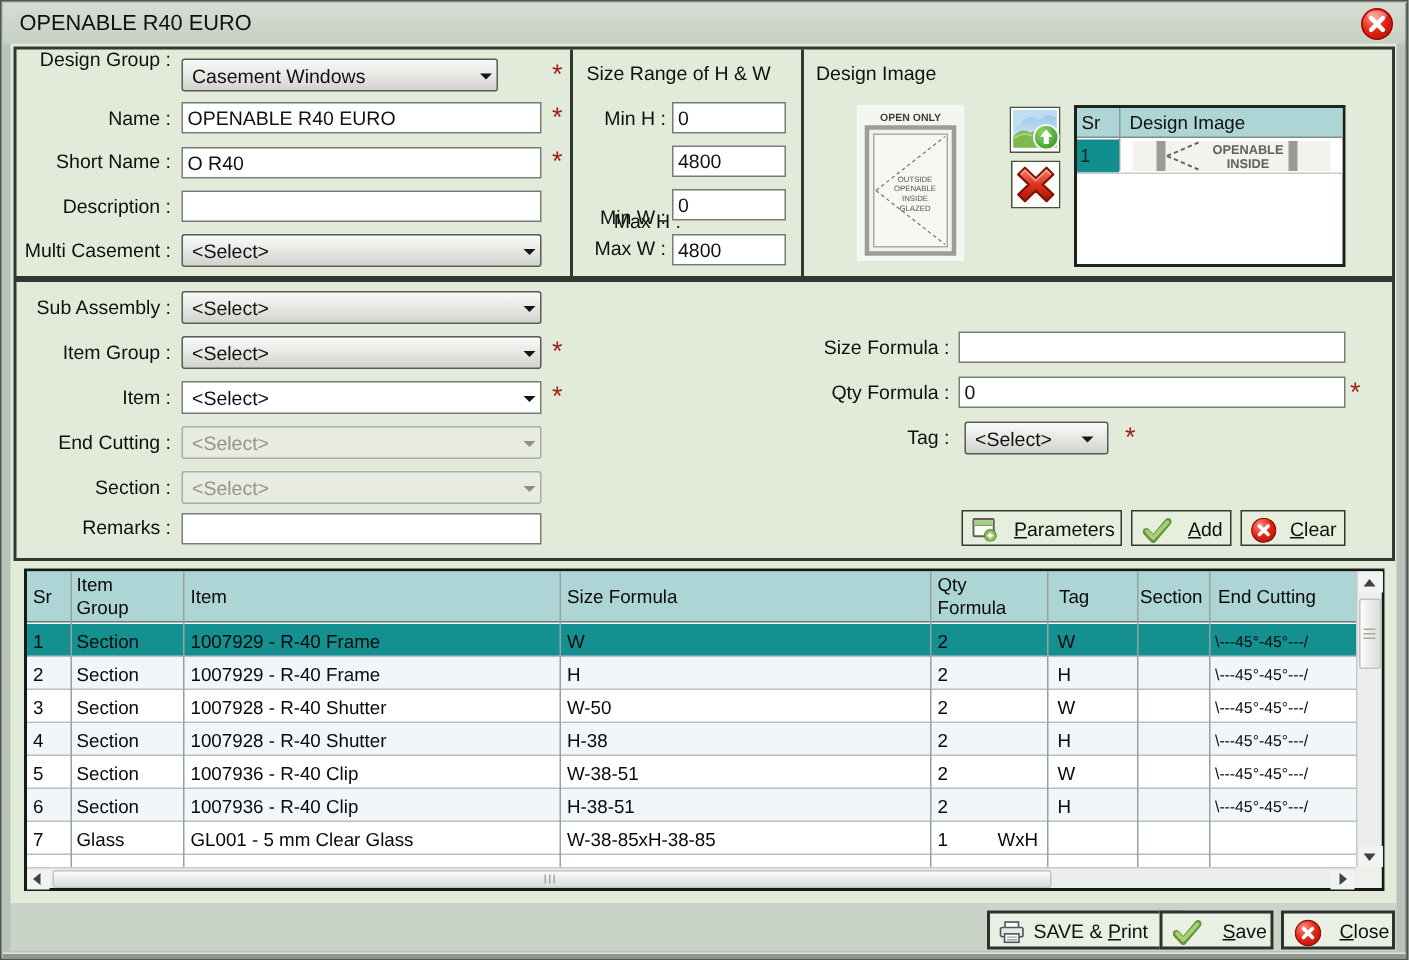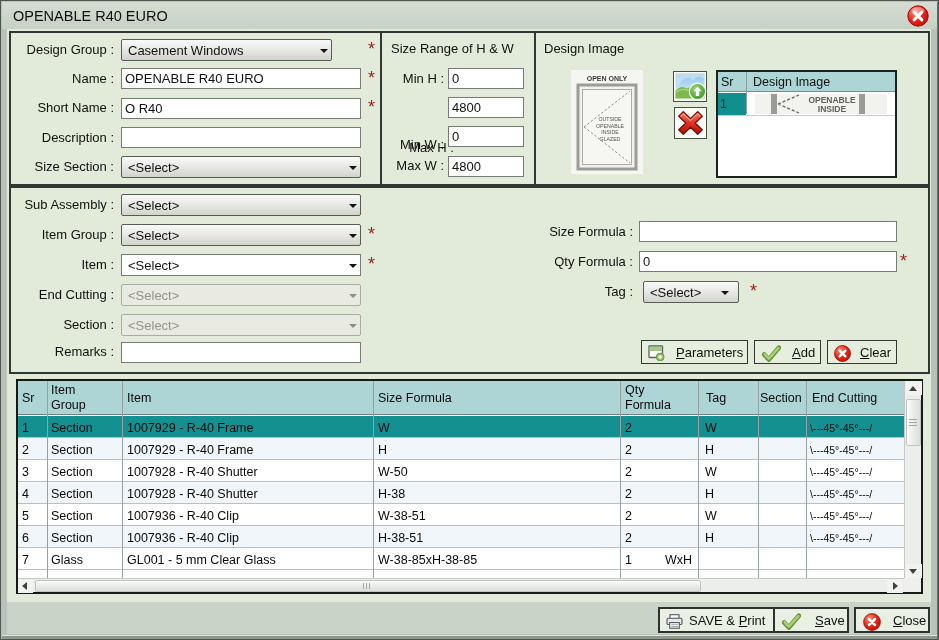--- a/index.html
+++ b/index.html
@@ -43,25 +43,25 @@
     <path d="M8.1 8.1 L15.9 15.9 M15.9 8.1 L8.1 15.9" stroke="#fff" stroke-width="3" stroke-linecap="round"></path>
     <ellipse cx="12" cy="6.5" rx="6.5" ry="3.2" fill="#ffffff" opacity="0.35"></ellipse>
   </svg>
 
   <div class="content"></div>
 
   <div class="panel" style="left:8px; top:30px; width:921px; height:155px;"></div>
   <div class="vdiv" style="left:379px; top:32px; height:151px;"></div>
   <div class="vdiv" style="left:533px; top:32px; height:151px;"></div>
 
-  <div class="lbl" style="left:0px; top:41px; width:113px;text-align:right;">Design Group :</div>
+  <div class="lbl" style="left:0px; top:31px; width:113px;text-align:right;">Design Group :</div>
   <div class="lbl" style="left:0px; top:70px; width:113px;">Name :</div>
   <div class="lbl" style="left:0px; top:99px; width:113px;">Short Name :</div>
   <div class="lbl" style="left:0px; top:129px; width:113px;">Description :</div>
-  <div class="lbl" style="left:0px; top:158px; width:113px;">Size Section :</div>
+  <div class="lbl" style="left:0px; top:158px; width:113px;">Multi Casement :</div>
 
   <div class="combo" style="left:120px; top:38px; width:211px; height:22px;">Casement Windows<span class="arr"></span></div>
   <div class="inp" style="left:120px; top:67px; width:240px; height:21px;">OPENABLE R40 EURO</div>
   <div class="inp" style="left:120px; top:97px; width:240px; height:21px;">O R40</div>
   <div class="inp" style="left:120px; top:126px; width:240px; height:21px;"></div>
   <div class="combo" style="left:120px; top:155px; width:240px; height:22px;">&lt;Select&gt;<span class="arr"></span></div>
   <div class="star" style="left:367px; top:38px;">*</div>
   <div class="star" style="left:367px; top:67px;">*</div>
   <div class="star" style="left:367px; top:96px;">*</div>
 

